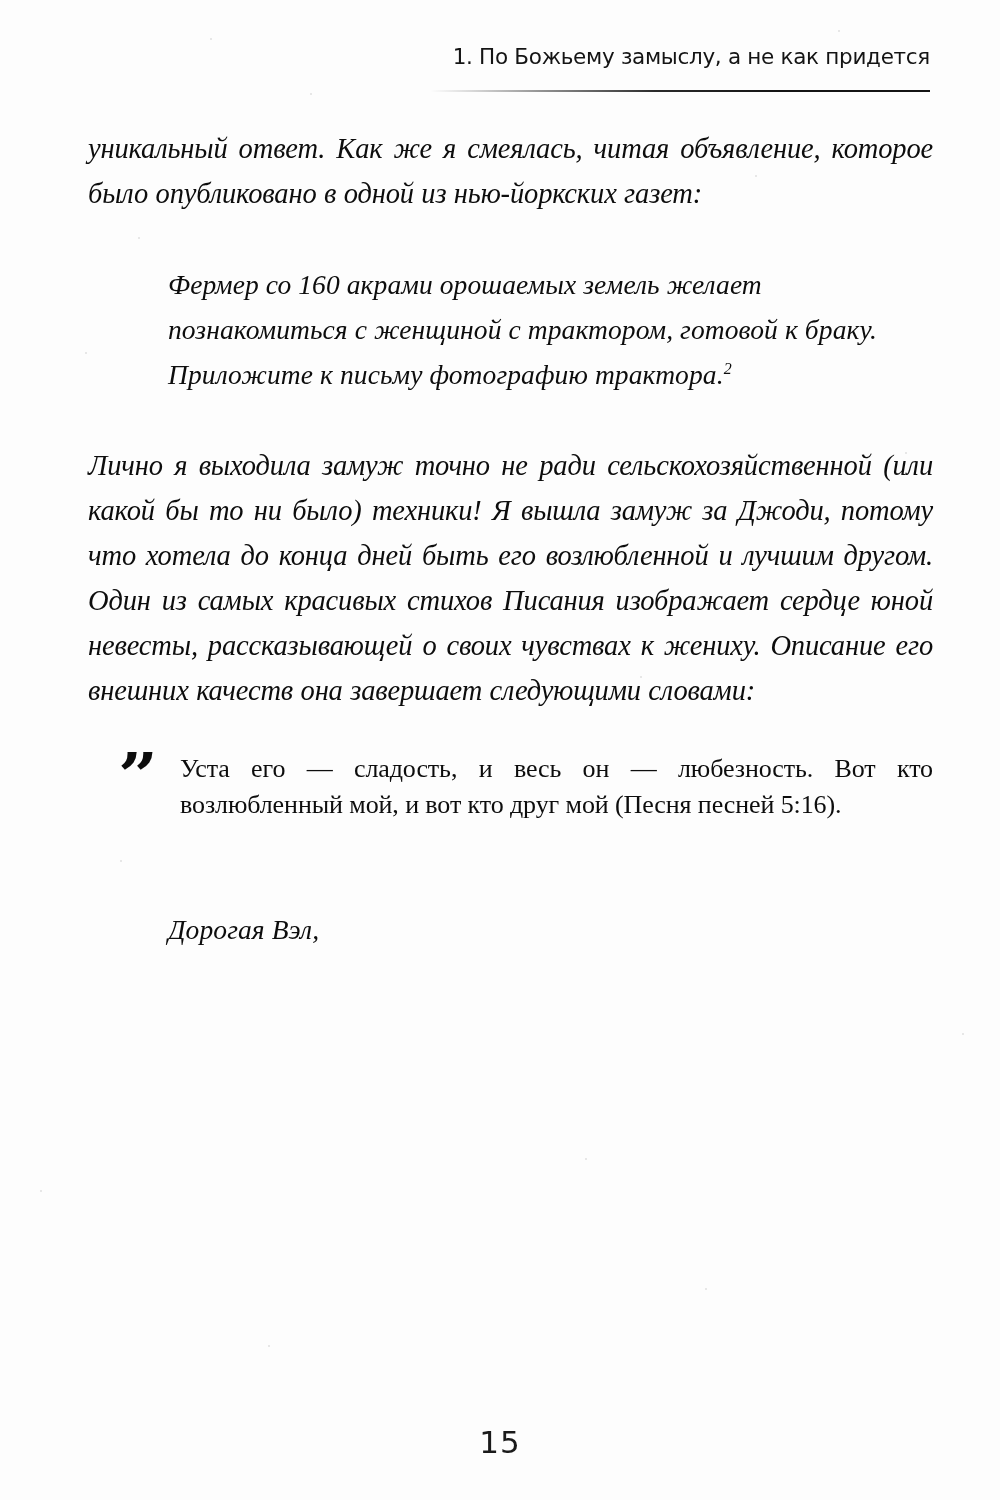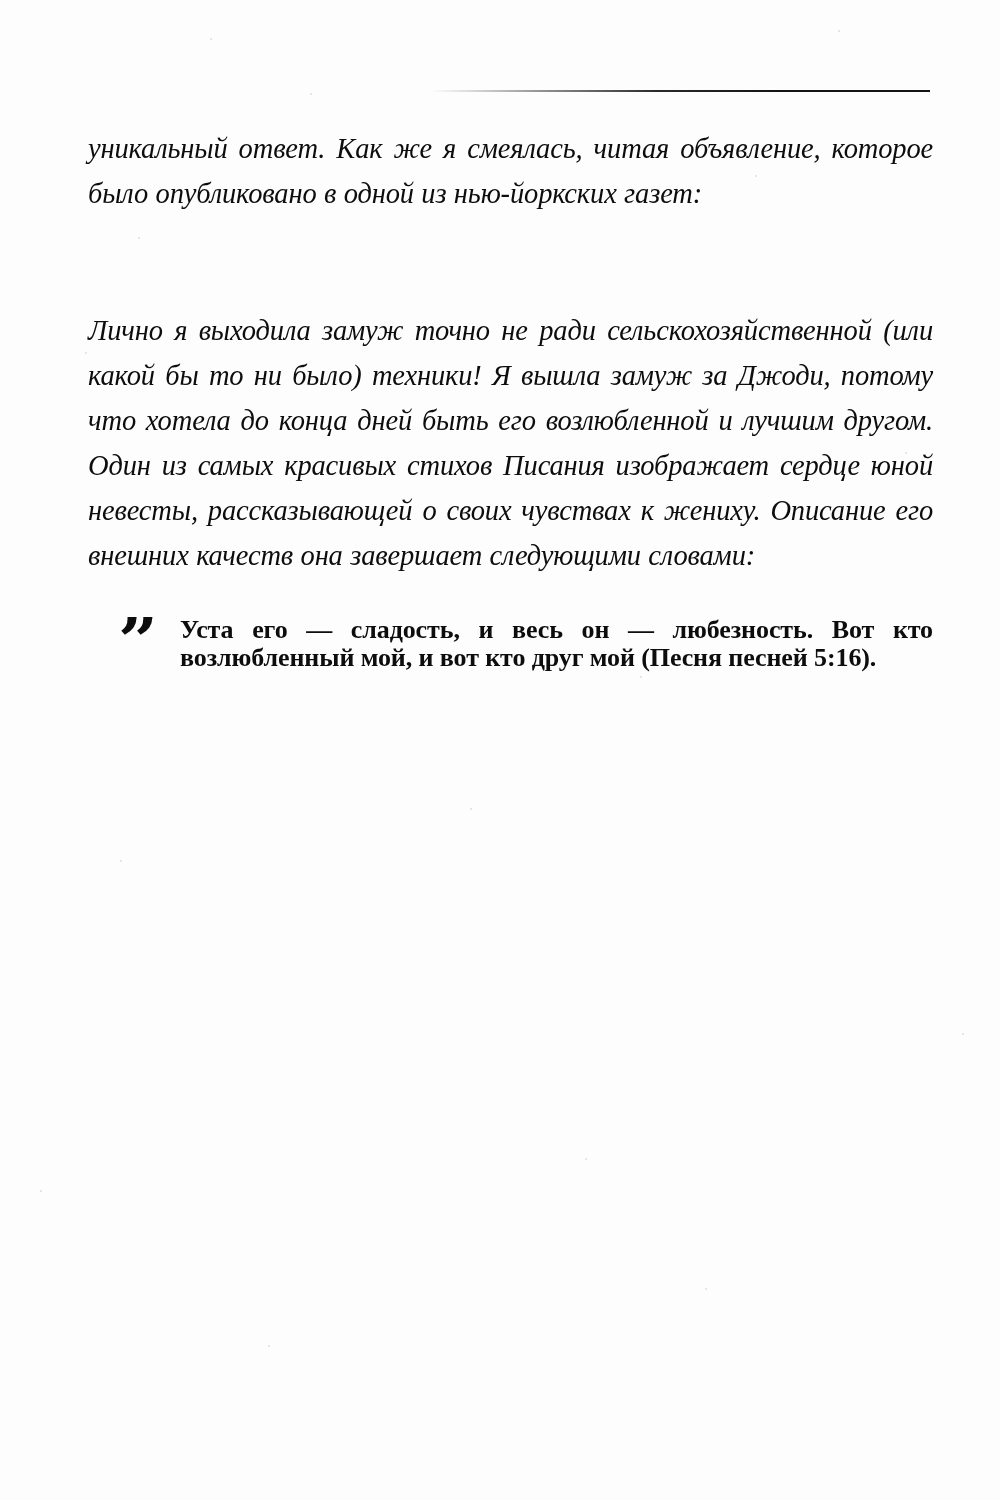--- a/index.html
+++ b/index.html
@@ -112,25 +112,24 @@
     font-size: 62px;
     font-weight: 700;
     line-height: 1;
     color: #0d0d0d;
     transform: scaleX(1.12);
     transform-origin: left top;
   }
   .quotetext {
     margin: 0;
     font-size: 26px;
-    line-height: 28px;
+    line-height: 36px;
     text-align: justify;
     text-align-last: left;
     letter-spacing: -0.1px;
-    font-weight: bold;
   }
 
   
   .folio {
     position: absolute;
     top: 1424px;
     left: 0;
     width: 1000px;
     text-align: center;
     font-family: "DejaVu Sans", "Liberation Sans", sans-serif;
@@ -153,43 +152,47 @@
   <div class="speck" style="left:905px;top:452px;"></div>
   <div class="speck" style="left:640px;top:676px;"></div>
   <div class="speck" style="left:120px;top:860px;"></div>
   <div class="speck" style="left:470px;top:808px;"></div>
   <div class="speck" style="left:962px;top:1033px;"></div>
   <div class="speck" style="left:585px;top:1158px;"></div>
   <div class="speck" style="left:268px;top:1345px;"></div>
   <div class="speck" style="left:705px;top:1288px;"></div>
   <div class="speck" style="left:40px;top:1190px;"></div>
 
+  <div class="runhead">1. По Божьему замыслу, а не как придется</div>
   <div class="runrule"></div>
 
   <div class="col">
 
     <p class="body">уникальный ответ. Как же я смеялась, читая объявление, которое было опубликовано в одной из нью-йоркских газет:</p>
 
     <div class="gap-lg"></div>
 
+    <p class="extract"><span>Фермер со 160 акрами орошаемых земель желает познакомиться с женщиной с трактором, готовой к браку. Приложите к письму фотографию трактора.</span><sup>2</sup></p>
 
     <div class="gap-lg"></div>
 
     <p class="body">Лично я выходила замуж точно не ради сельскохозяйственной (или какой бы то ни было) техники! Я вышла замуж за Джоди, потому что хотела до конца дней быть его возлюбленной и лучшим другом. Один из самых красивых стихов Писания изображает сердце юной невесты, рассказывающей о своих чувствах к жениху.  Описание его внешних качеств она завершает следующими словами:</p>
 
     <div class="gap-md"></div>
 
     <div class="quoteblock">
       <span class="quotemark">”</span>
       <p class="quotetext">Уста его — сладость, и весь он — любезность. Вот кто возлюбленный мой, и вот кто друг мой (Песня песней 5:16).</p>
     </div>
 
     <div class="gap-md"></div>
 
 
     <div class="gap-lg"></div>
 
+    <p class="extract">Дорогая Вэл,</p>
 
 
   </div>
 
+  <div class="folio">15</div>
 
 </div>
 
 </body></html>

